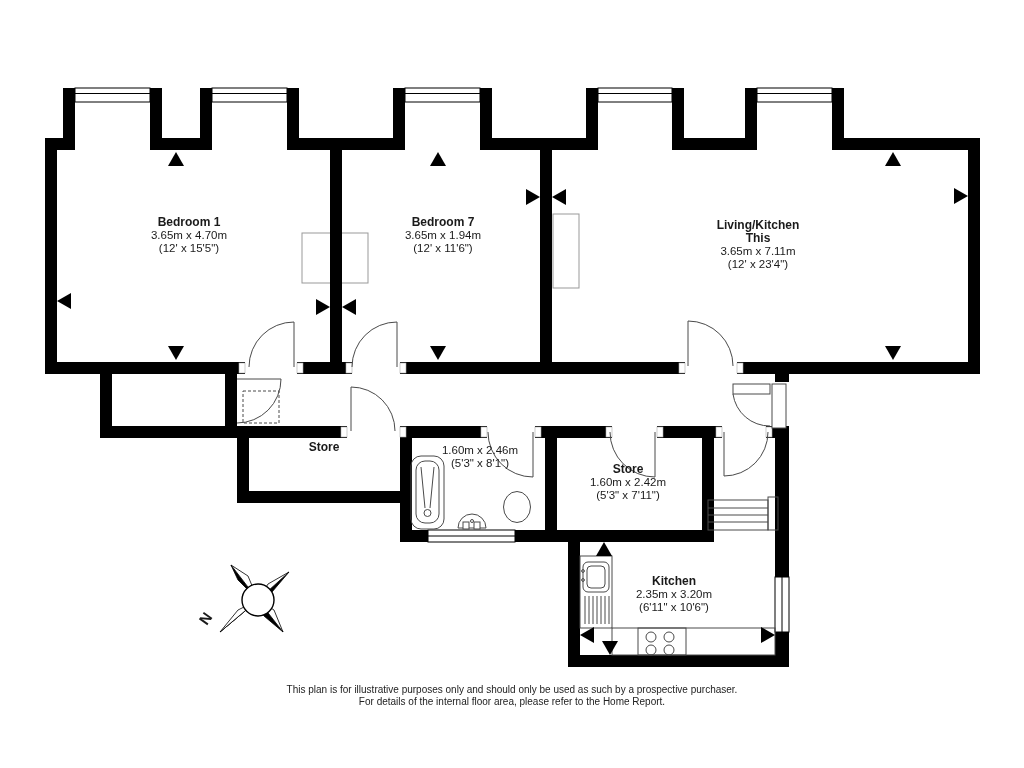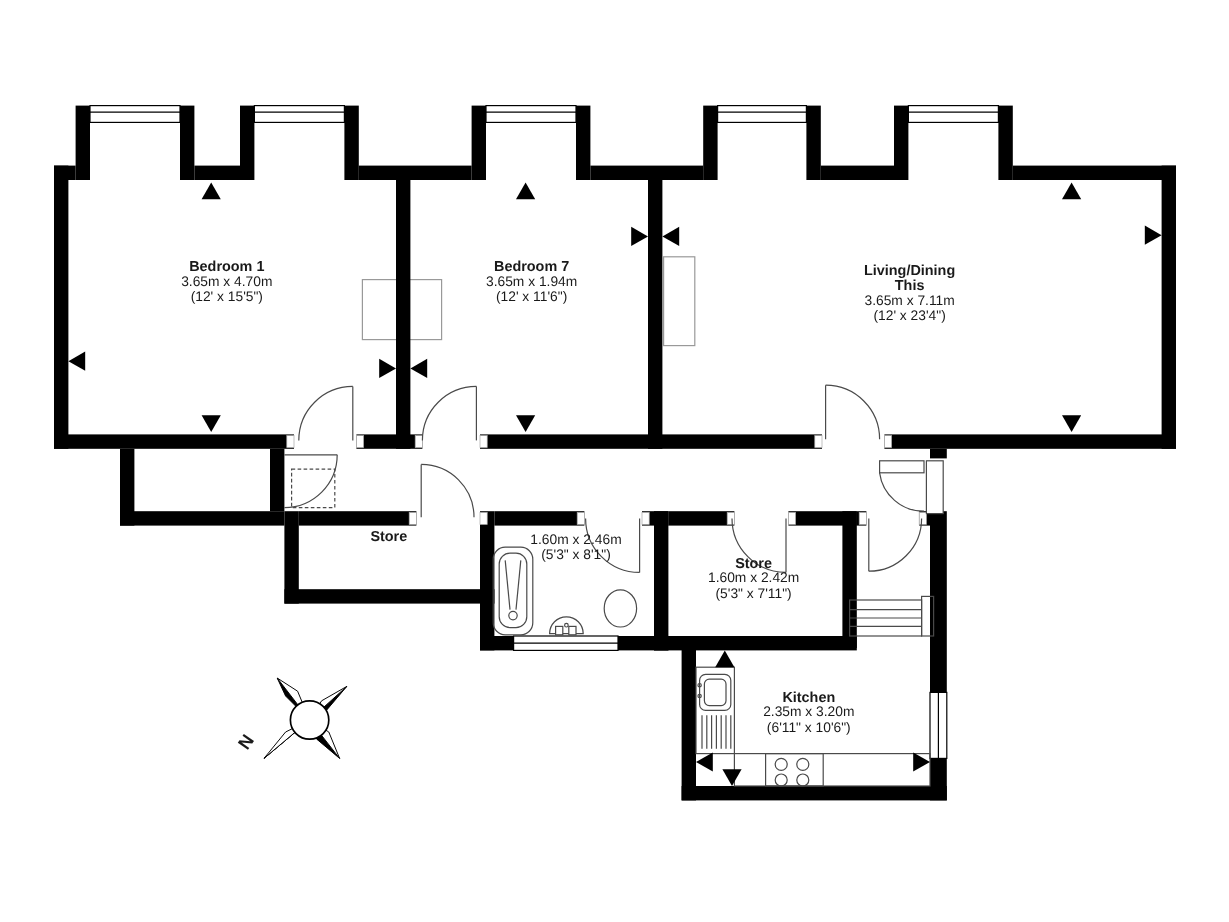--- a/index.html
+++ b/index.html
@@ -276,21 +276,21 @@
     <div class="rdim">(12' x 15'5")</div>
   </div>
 
   <div class="room-label" style="left:443px;top:216px">
     <div class="rname">Bedroom 7</div>
     <div class="rdim">3.65m x 1.94m</div>
     <div class="rdim">(12' x 11'6")</div>
   </div>
 
   <div class="room-label" style="left:758px;top:219px">
-    <div class="rname">Living/Dining</div>
+    <div class="rname">Living/Kitchen</div>
     <div class="rname">This</div>
     <div class="rdim">3.65m x 7.11m</div>
     <div class="rdim">(12' x 23'4")</div>
   </div>
 
   <div class="room-label" style="left:324px;top:441px">
     <div class="rname">Store</div>
   </div>
 
   <div class="room-label" style="left:480px;top:444px">
@@ -305,14 +305,18 @@
   </div>
 
   <div class="room-label" style="left:674px;top:575px">
     <div class="rname">Kitchen</div>
     <div class="rdim">2.35m x 3.20m</div>
     <div class="rdim">(6'11" x 10'6")</div>
   </div>
 
   <div class="north-label">N</div>
 
+  <div class="disclaimer">
+    <div>This plan is for illustrative purposes only and should only be used as such by a prospective purchaser.</div>
+    <div>For details of the internal floor area, please refer to the Home Report.</div>
+  </div>
 
 </div>
 
 </body></html>

